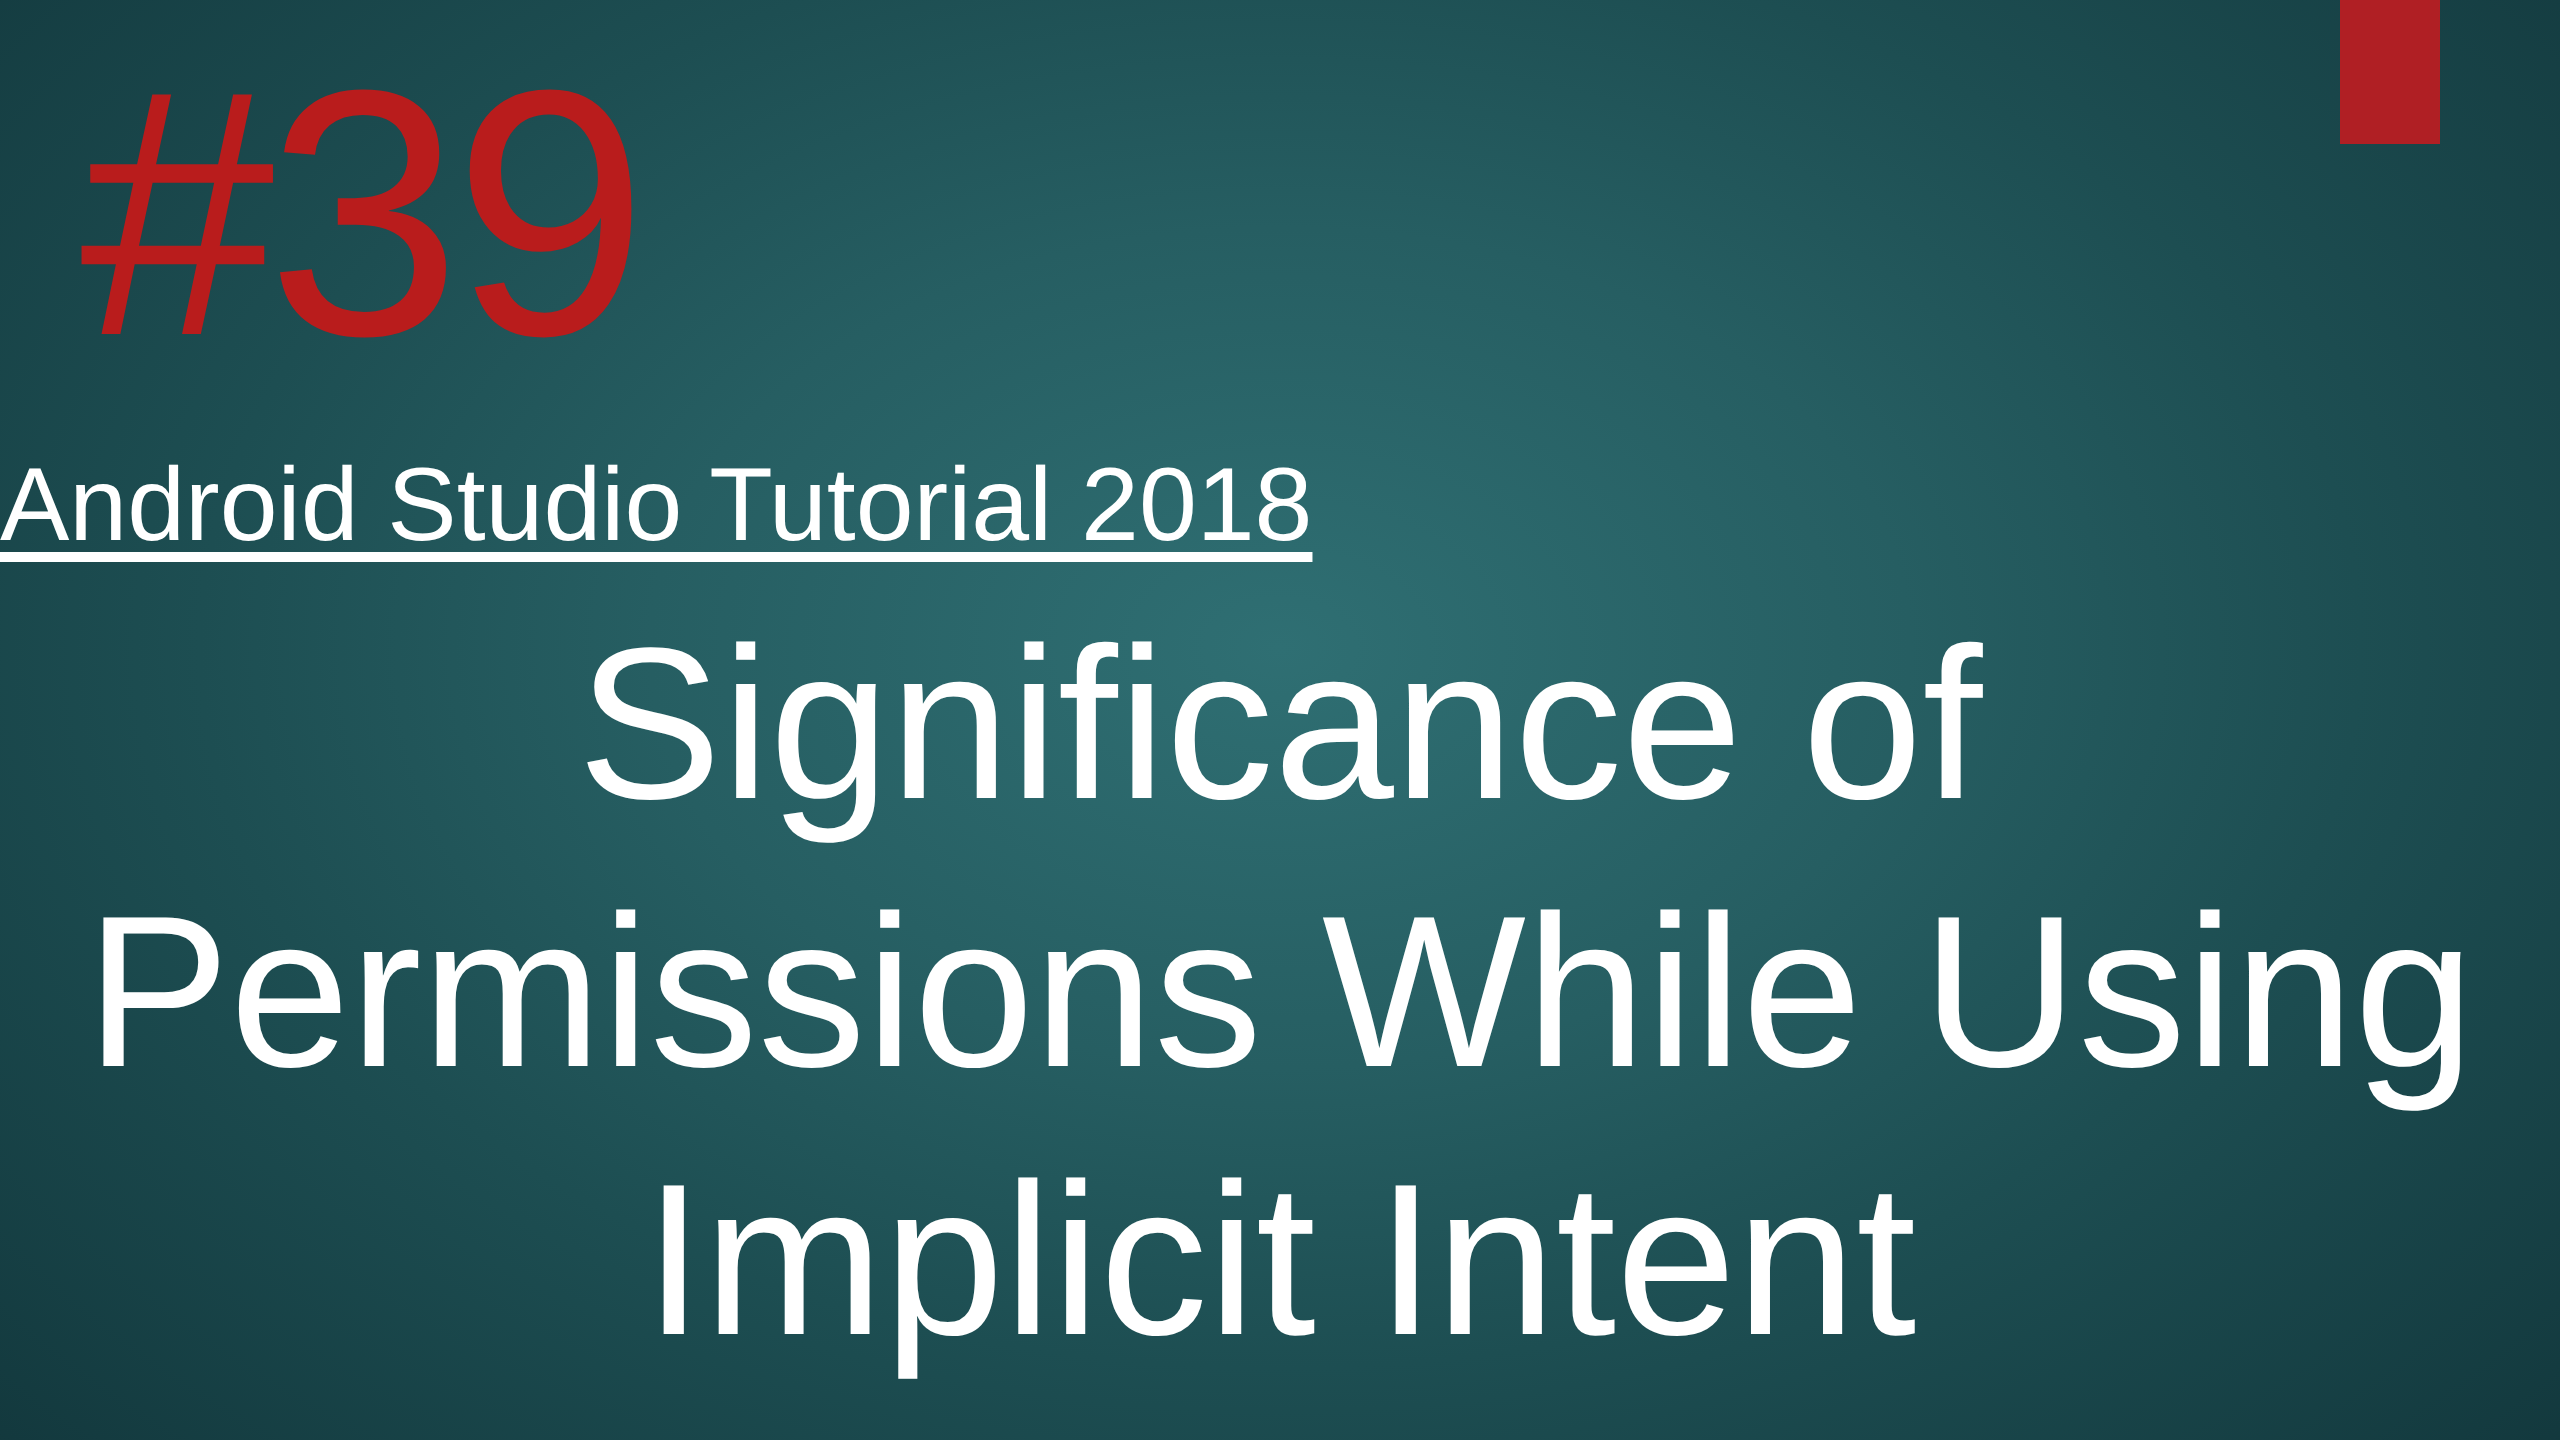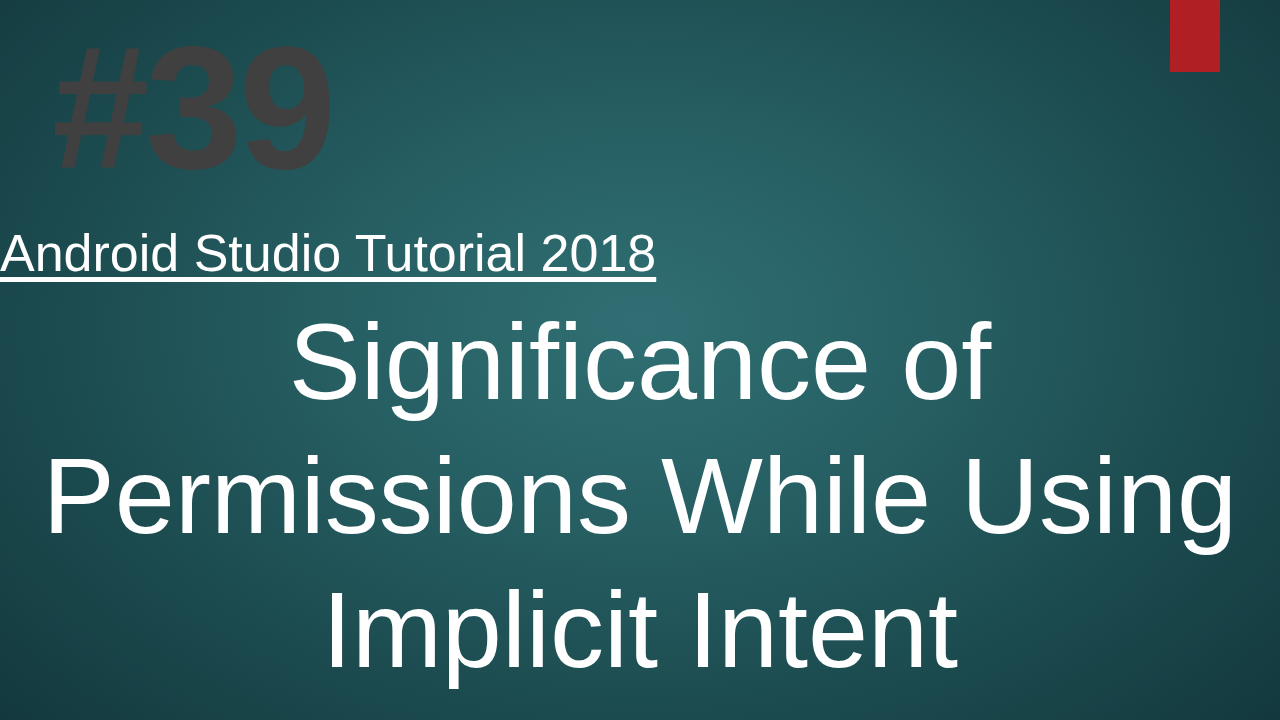--- a/index.html
+++ b/index.html
@@ -14,26 +14,26 @@
     position: absolute;
     top: 0;
     right: 60px;
     width: 50px;
     height: 72px;
     background: #b01f24;
   }
   .episode-number {
     position: absolute;
     top: 20px;
-    left: 52px;
+    left: 40px;
     font-size: 175px;
-    font-weight: 700;
+    font-weight: 400;
     line-height: 1;
     letter-spacing: -4px;
-    color: #404040;
+    color: #b91c1c;
   }
   .subtitle {
     position: absolute;
     top: 223px;
     left: 0;
     right: 0;
     text-align: left;
     font-size: 52px;
     font-weight: 400;
     text-decoration: underline;

